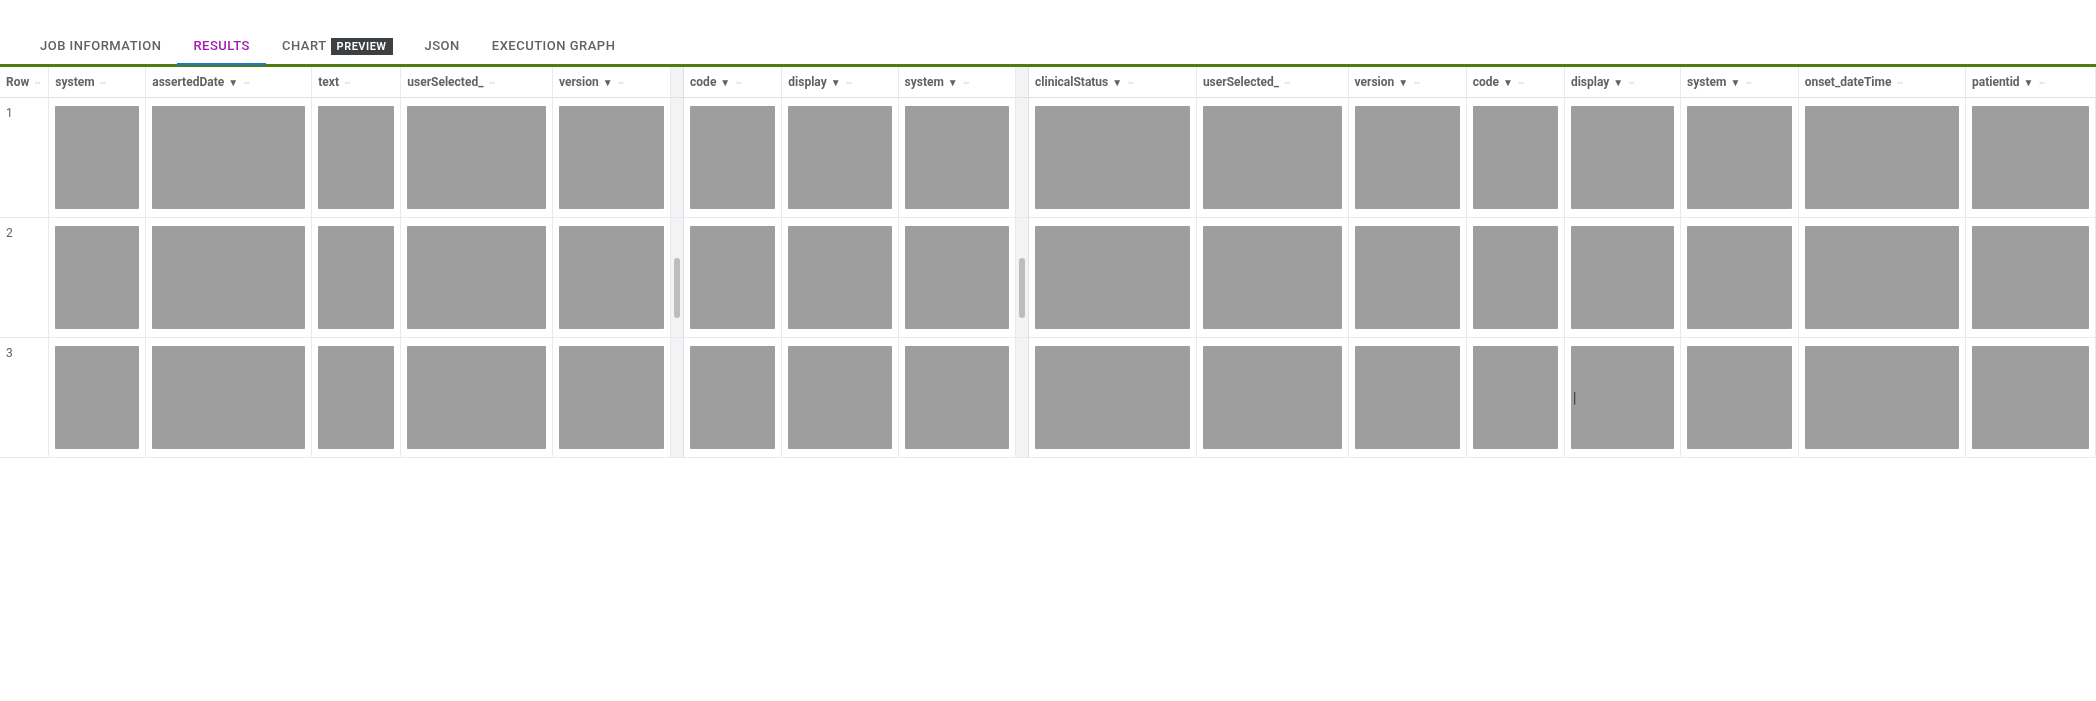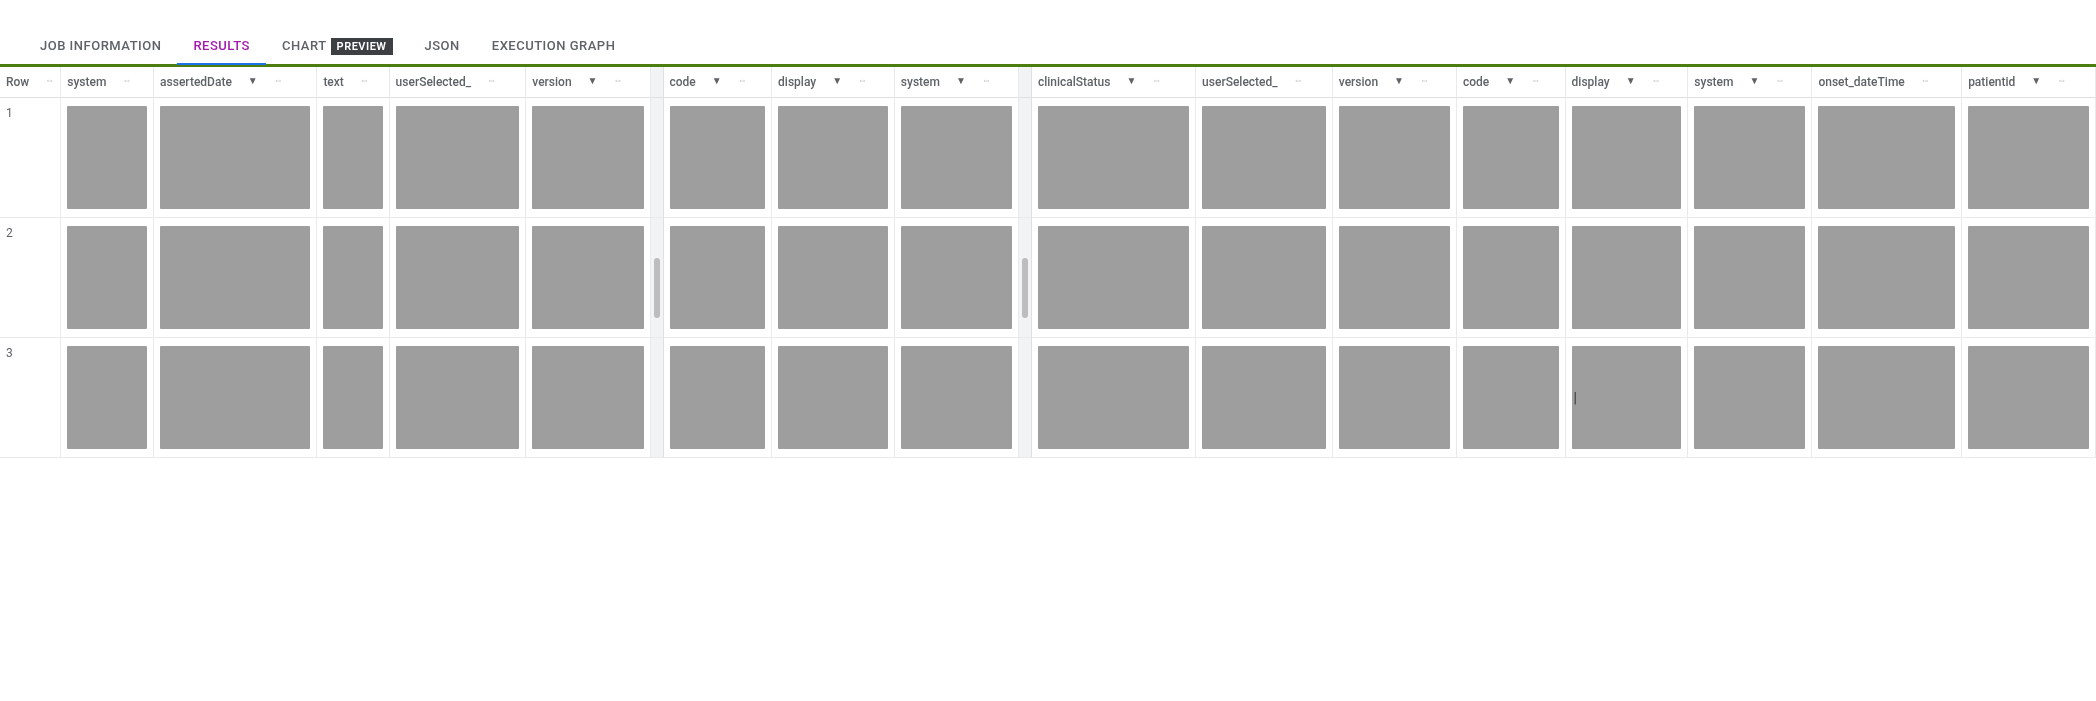--- a/index.html
+++ b/index.html
@@ -78,22 +78,23 @@
       border-right: 1px solid #e8eaed;
       position: relative;
       min-width: 60px;
     }
     th:first-child {
       min-width: 40px;
       color: #5f6368;
     }
     th .col-header {
       display: flex;
-      align-items: flex-start;
-      gap: 16px;
+      align-items: center;
+      gap: 4px;
+      font-weight: bold;
     }
     th .sort-icon {
       font-size: 10px;
       color: #5f6368;
     }
     .separator-col {
       width: 12px;
       min-width: 12px;
       background: #f1f3f4;
       border-right: 1px solid #e0e0e0;

